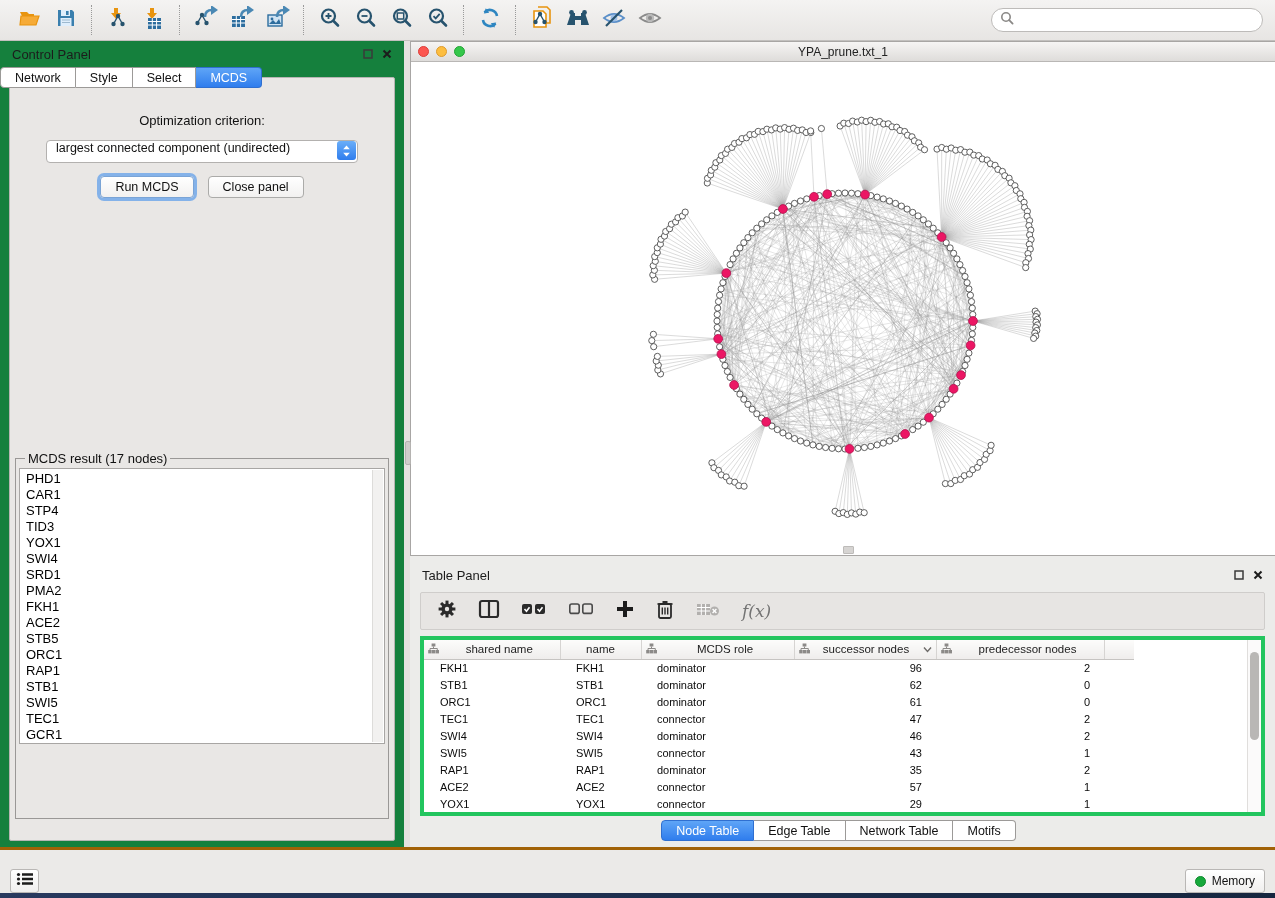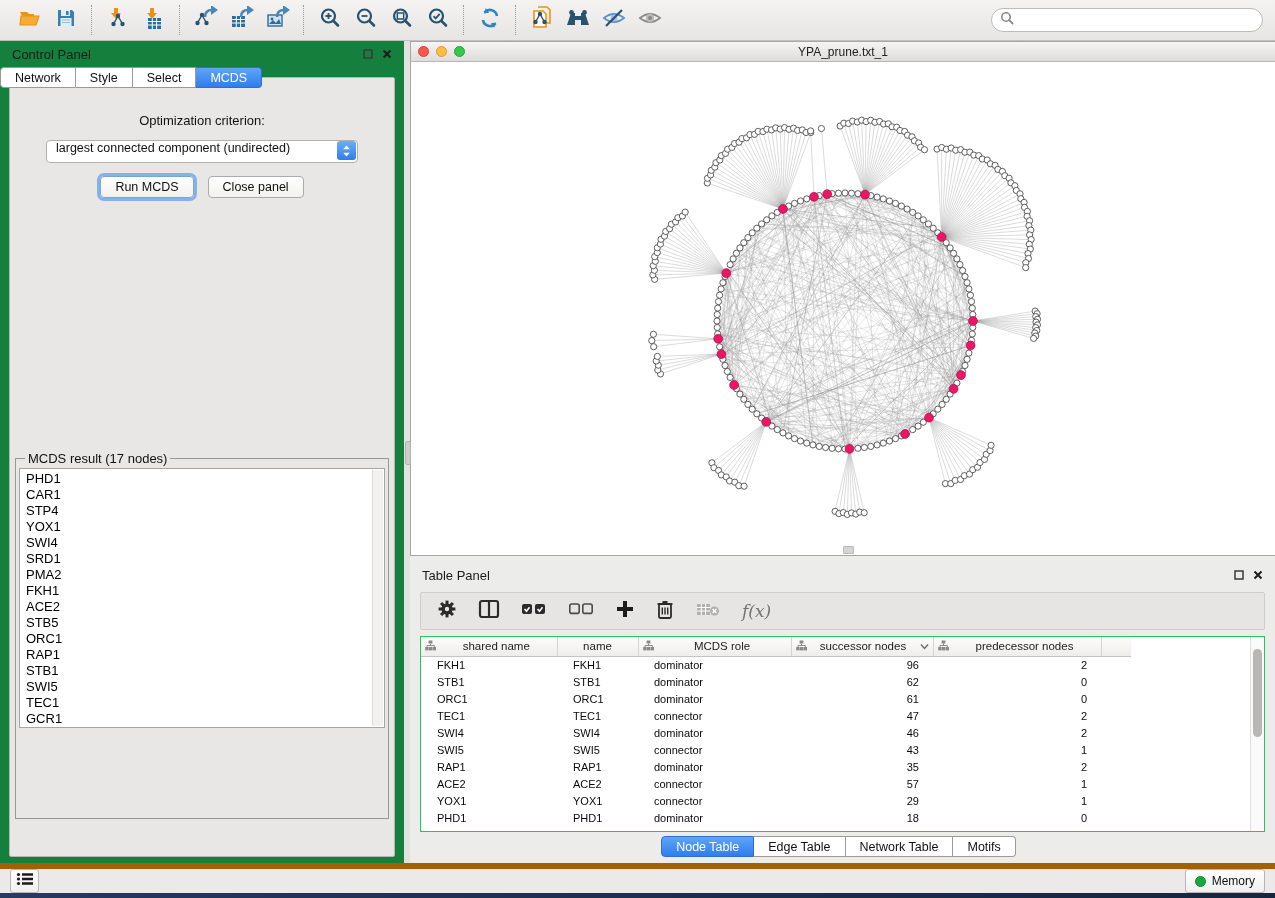--- a/index.html
+++ b/index.html
@@ -63,33 +63,33 @@
   .net-title{position:absolute;left:0;right:0;text-align:center;font-size:12px;color:#222;}
   .net-canvas{flex:1;position:relative;background:#fff;}
   .net-canvas svg{position:absolute;left:0;top:0;}
   .hgrip{position:absolute;left:50%;bottom:1px;width:9px;height:6px;background:#d6d4d2;border:1px solid #bdbbb9;border-radius:1px;}
   
   .tpanel{flex:1;display:flex;flex-direction:column;margin-top:6px;min-height:0;}
   .tp-toolbar{margin:4px 10px 0 10px;height:36px;background:#e7e5e3;border:1px solid #cfcdcb;border-radius:2px;
     display:flex;align-items:center;gap:21px;padding:0 16px;flex:0 0 auto;}
   .tp-toolbar .ticon{display:flex;align-items:center;justify-content:center;}
   .fx{font-family:"DejaVu Serif",serif;font-style:italic;font-size:17px;color:#737373;}
-  .tablewrap{margin:6px 10px 0 10px;flex:1;background:#fff;border:1px solid #22c55e;position:relative;overflow:hidden;min-height:0;}
+  .tablewrap{margin:6px 10px 0 10px;flex:1;background:#fff;border:4px solid #22c55e;position:relative;overflow:hidden;min-height:0;}
   table.grid{border-collapse:collapse;table-layout:fixed;}
   table.grid th{height:19px;background:linear-gradient(#fcfcfb,#efedec);border-right:1px solid #d6d4d2;border-bottom:1px solid #c6c4c2;
     font-weight:normal;font-size:11.5px;color:#222;padding:0 4px;box-sizing:border-box;}
   table.grid th .hwrap{display:flex;align-items:center;gap:4px;}
   table.grid th .hlabel{flex:1;text-align:center;white-space:nowrap;overflow:hidden;}
   table.grid td{font-size:11px;color:#0b0b0b;height:17px;padding:0 14px 0 16px;white-space:nowrap;box-sizing:border-box;}
   table.grid td.num{text-align:right;}
   .vtrack{position:absolute;top:0;right:0;bottom:0;width:13px;background:#fbfafa;border-left:1px solid #e0dedc;}
   .vthumb{position:absolute;top:12px;right:2px;width:9px;height:88px;background:#b9b7b5;border-radius:5px;}
   .tp-tabs{display:flex;justify-content:center;margin:4px 8px 6px 0;flex:0 0 auto;}
   
-  .statusbar{height:30px;border-top:6px solid #a16207;background:#ebeae8;display:flex;align-items:flex-end;
+  .statusbar{height:46px;border-top:3px solid #a16207;background:#ebeae8;display:flex;align-items:flex-end;
     padding:0 10px;box-sizing:border-box;flex:0 0 auto;}
   .sq-btn{width:27px;height:22px;background:linear-gradient(#fff,#f0efee);border:1px solid #b9b7b5;border-radius:3px;
     display:flex;align-items:center;justify-content:center;}
   .mem-btn{margin-left:auto;height:22px;background:linear-gradient(#fff,#f0efee);border:1px solid #b9b7b5;border-radius:3px;
     display:flex;align-items:center;gap:6px;padding:0 9px;font-size:12px;color:#111;}
   .mem-dot{width:11px;height:11px;border-radius:50%;background:#17a93c;border:1px solid #0e8a2d;box-sizing:border-box;}
 </style>
 </head>
 <body>
 
@@ -277,20 +277,21 @@
           <button class="btn focus">Run MCDS</button>
           <button class="btn">Close panel</button>
         </div>
         <fieldset class="mcds">
           <legend>MCDS result (17 nodes)</legend>
           <div class="mcds-list" id="mcds-list">
             <div class="mcds-track"></div>
           <div class="item">PHD1</div>
               <div class="item">CAR1</div>
               <div class="item">STP4</div>
+              <div class="item">TID3</div>
               <div class="item">YOX1</div>
               <div class="item">SWI4</div>
               <div class="item">SRD1</div>
               <div class="item">PMA2</div>
               <div class="item">FKH1</div>
               <div class="item">ACE2</div>
               <div class="item">STB5</div>
               <div class="item">ORC1</div>
               <div class="item">RAP1</div>
               <div class="item">STB1</div>

